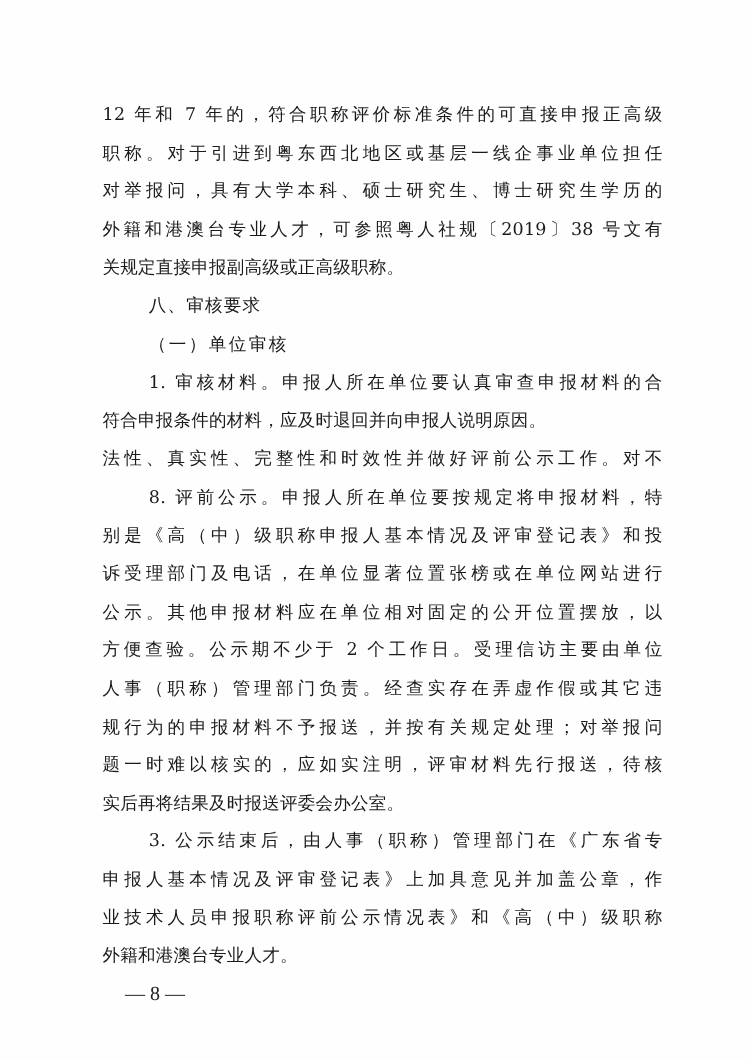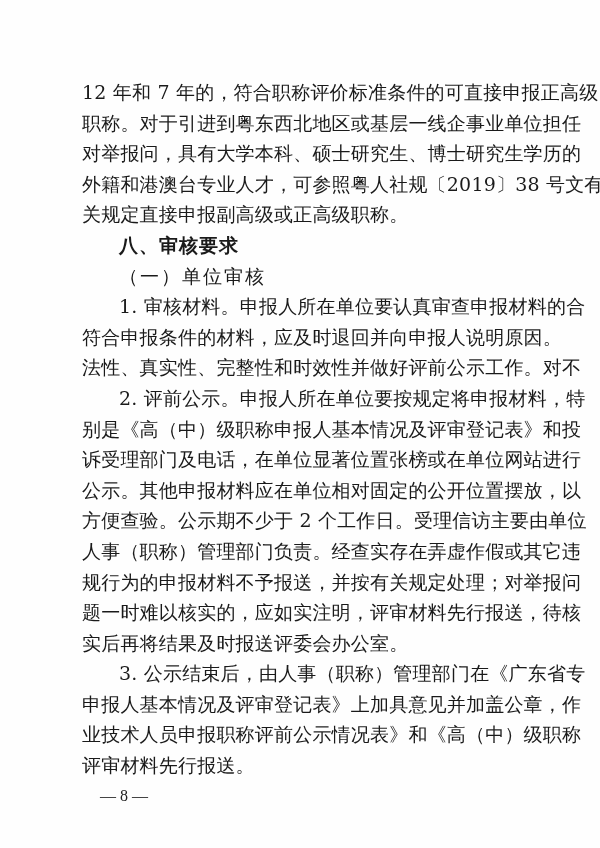--- a/index.html
+++ b/index.html
@@ -23,36 +23,36 @@
     }
     .body-text {
       position: absolute;
       left: 82px;
       top: 77px;
       width: 448px;
     }
     .line {
       height: 30.6px;
       line-height: 30.6px;
-      font-size: 19px;
+      font-size: 14px;
       letter-spacing: 0.2px;
       white-space: nowrap;
       text-align: justify;
       text-align-last: justify;
       overflow: visible;
     }
     .line.last {
       text-align-last: left;
     }
     .indent {
       padding-left: 37px;
     }
     .heading-l1 {
       font-family: "DejaVu Sans", "Liberation Sans", sans-serif;
-      font-weight: bold;
+      font-weight: normal;
       letter-spacing: 1px;
       text-align-last: left;
     }
     .heading-l2 {
       letter-spacing: 2px;
       text-align-last: left;
     }
     .page-number {
       position: absolute;
       left: 100px;
@@ -82,34 +82,34 @@
 
     <div class="line indent heading-l2">（一）单位审核</div>
 
     <div>
       <div class="line indent">1. 审核材料。申报人所在单位要认真审查申报材料的合</div>
       <div class="line last">符合申报条件的材料，应及时退回并向申报人说明原因。</div>
       <div class="line">法性、真实性、完整性和时效性并做好评前公示工作。对不</div>
     </div>
 
     <div>
-      <div class="line indent">2. 评前公示。申报人所在单位要按规定将申报材料，特</div>
+      <div class="line indent">8. 评前公示。申报人所在单位要按规定将申报材料，特</div>
       <div class="line">别是《高（中）级职称申报人基本情况及评审登记表》和投</div>
       <div class="line">诉受理部门及电话，在单位显著位置张榜或在单位网站进行</div>
       <div class="line">公示。其他申报材料应在单位相对固定的公开位置摆放，以</div>
       <div class="line">方便查验。公示期不少于 2 个工作日。受理信访主要由单位</div>
       <div class="line">人事（职称）管理部门负责。经查实存在弄虚作假或其它违</div>
       <div class="line">规行为的申报材料不予报送，并按有关规定处理；对举报问</div>
       <div class="line">题一时难以核实的，应如实注明，评审材料先行报送，待核</div>
       <div class="line last">实后再将结果及时报送评委会办公室。</div>
     </div>
 
     <div>
       <div class="line indent">3. 公示结束后，由人事（职称）管理部门在《广东省专</div>
       <div class="line">申报人基本情况及评审登记表》上加具意见并加盖公章，作</div>
       <div class="line">业技术人员申报职称评前公示情况表》和《高（中）级职称</div>
-      <div class="line last">评审材料先行报送。</div>
+      <div class="line last">外籍和港澳台专业人才。</div>
     </div>
 
   </div>
 
   <div class="page-number">— 8 —</div>
 </div>
 
 </body></html>

